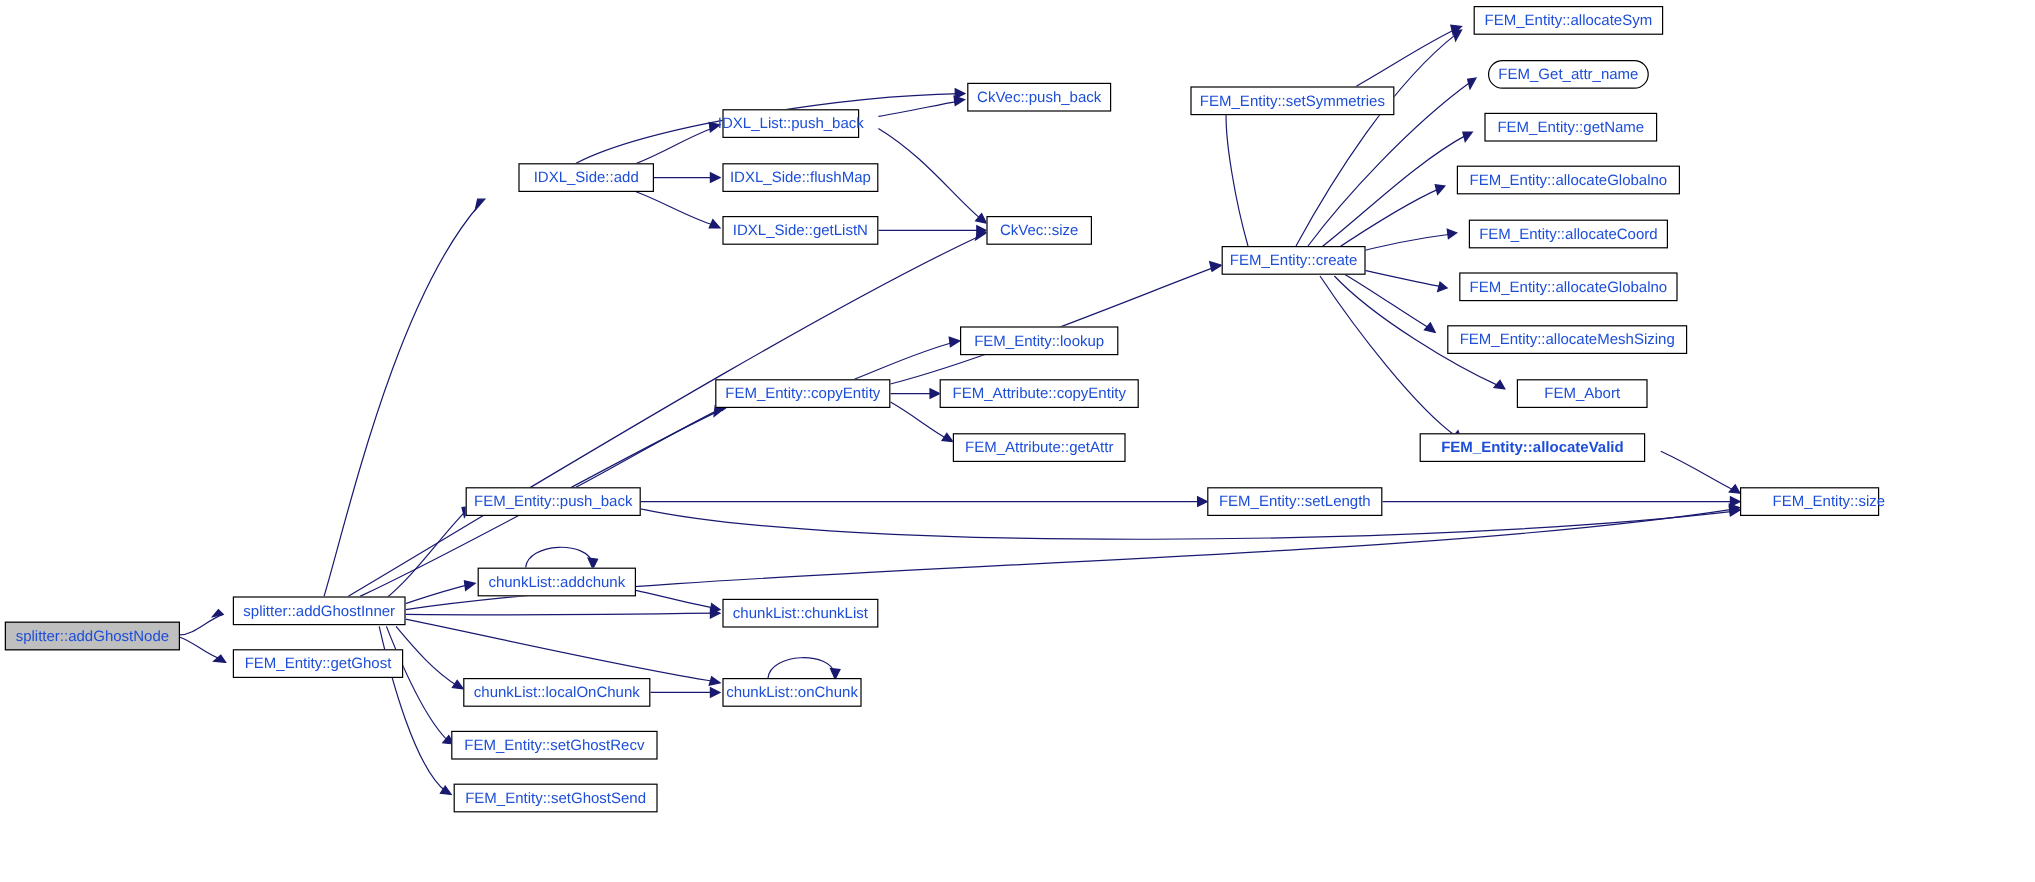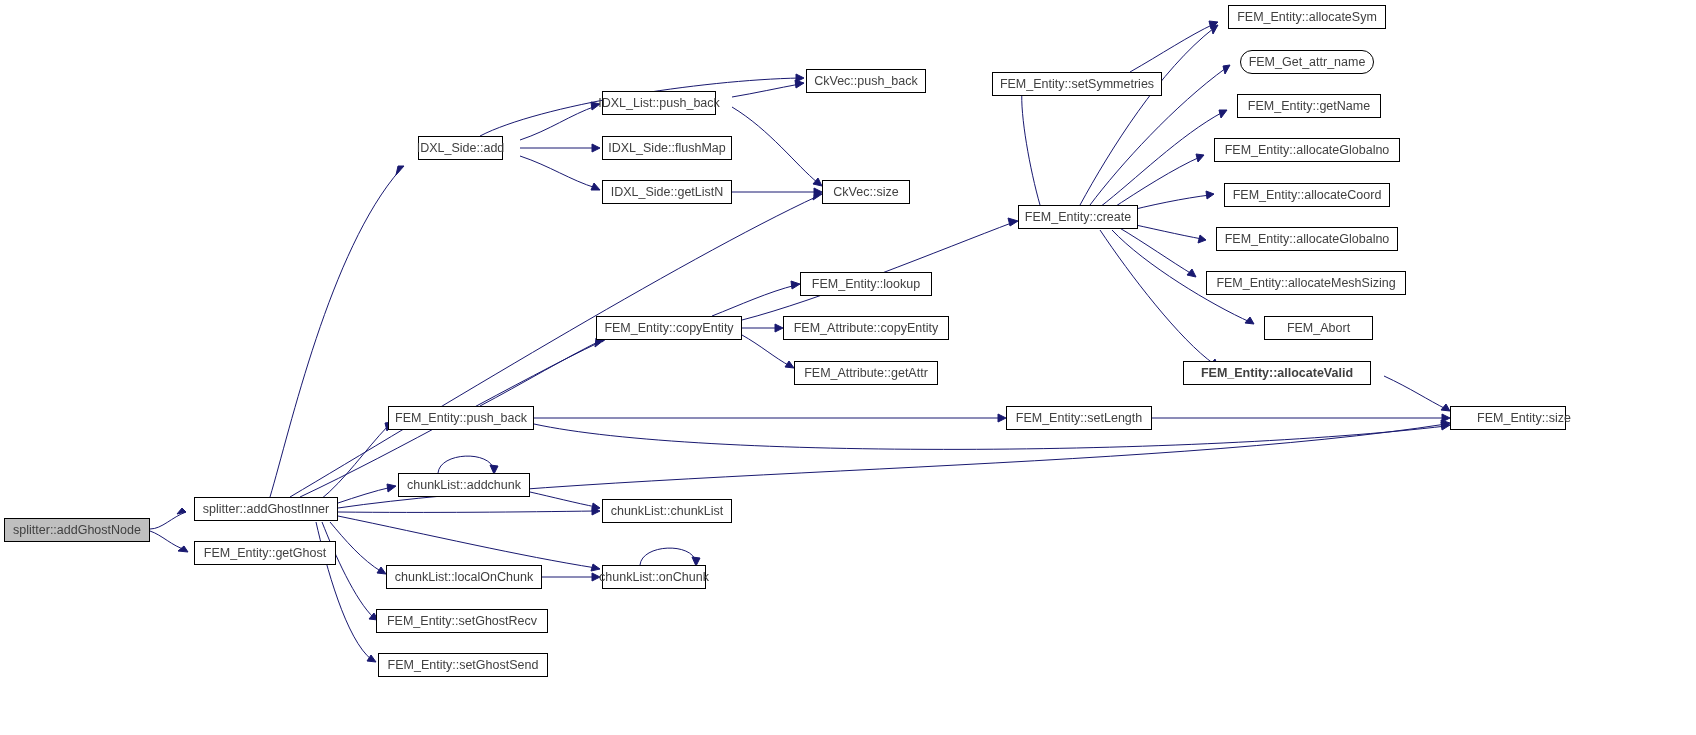--- a/index.html
+++ b/index.html
@@ -13,21 +13,21 @@
     height: 735px;
     background: #ffffff;
     font-family: "Liberation Sans", sans-serif;
     overflow: hidden;
   }
   .node {
     position: absolute;
     box-sizing: border-box;
     border: 1px solid #000000;
     background: #ffffff;
-    color: #404040;
+    color: #1d4ed8;
     font-size: 12.5px;
     line-height: 1;
     white-space: nowrap;
     display: flex;
     align-items: center;
     justify-content: center;
     padding: 0 6px;
     height: 24px;
   }
   .node.root {
@@ -190,21 +190,21 @@
       <polygon points="600,577 592,581 592,573"></polygon>
 
       <path d="M640,565 C642,544 692,542 696,562"></path>
       <polygon points="696,566 692,557 700,558"></polygon>
     </g>
   </svg>
 
   <div class="node root" style="left:4px; top:518px; width:146px;">splitter::addGhostNode</div>
   <div class="node" style="left:194px; top:497px; width:144px;">splitter::addGhostInner</div>
   <div class="node" style="left:194px; top:541px; width:142px;">FEM_Entity::getGhost</div>
-  <div class="node" style="left:418px; top:136px; width:85px;">IDXL_Side::add</div>
+  <div class="node" style="left:432px; top:136px; width:113px;">IDXL_Side::add</div>
   <div class="node" style="left:602px; top:91px; width:114px;">IDXL_List::push_back</div>
   <div class="node" style="left:602px; top:136px; width:130px;">IDXL_Side::flushMap</div>
   <div class="node" style="left:602px; top:180px; width:130px;">IDXL_Side::getListN</div>
   <div class="node" style="left:806px; top:69px; width:120px;">CkVec::push_back</div>
   <div class="node" style="left:822px; top:180px; width:88px;">CkVec::size</div>
   <div class="node" style="left:800px; top:272px; width:132px;">FEM_Entity::lookup</div>
   <div class="node" style="left:596px; top:316px; width:146px;">FEM_Entity::copyEntity</div>
   <div class="node" style="left:783px; top:316px; width:166px;">FEM_Attribute::copyEntity</div>
   <div class="node" style="left:794px; top:361px; width:144px;">FEM_Attribute::getAttr</div>
   <div class="node" style="left:388px; top:406px; width:146px;">FEM_Entity::push_back</div>
@@ -217,16 +217,16 @@
   <div class="node" style="left:1237px; top:94px; width:144px;">FEM_Entity::getName</div>
   <div class="node" style="left:1214px; top:138px; width:186px;">FEM_Entity::allocateGlobalno</div>
   <div class="node" style="left:1224px; top:183px; width:166px;">FEM_Entity::allocateCoord</div>
   <div class="node" style="left:1216px; top:227px; width:182px;">FEM_Entity::allocateGlobalno</div>
   <div class="node" style="left:1206px; top:271px; width:200px;">FEM_Entity::allocateMeshSizing</div>
   <div class="node" style="left:1264px; top:316px; width:109px;">FEM_Abort</div>
   <div class="node" style="left:1183px; top:361px; width:188px;font-weight:bold;">FEM_Entity::allocateValid</div>
   <div class="node" style="left:398px; top:473px; width:132px;">chunkList::addchunk</div>
   <div class="node" style="left:602px; top:499px; width:130px;">chunkList::chunkList</div>
   <div class="node" style="left:386px; top:565px; width:156px;">chunkList::localOnChunk</div>
-  <div class="node" style="left:602px; top:565px; width:104px;">chunkList::onChunk</div>
+  <div class="node" style="left:602px; top:565px; width:116px;">chunkList::onChunk</div>
   <div class="node" style="left:376px; top:609px; width:172px;">FEM_Entity::setGhostRecv</div>
   <div class="node" style="left:378px; top:653px; width:170px;">FEM_Entity::setGhostSend</div>
 </div>
 
 </body></html>

